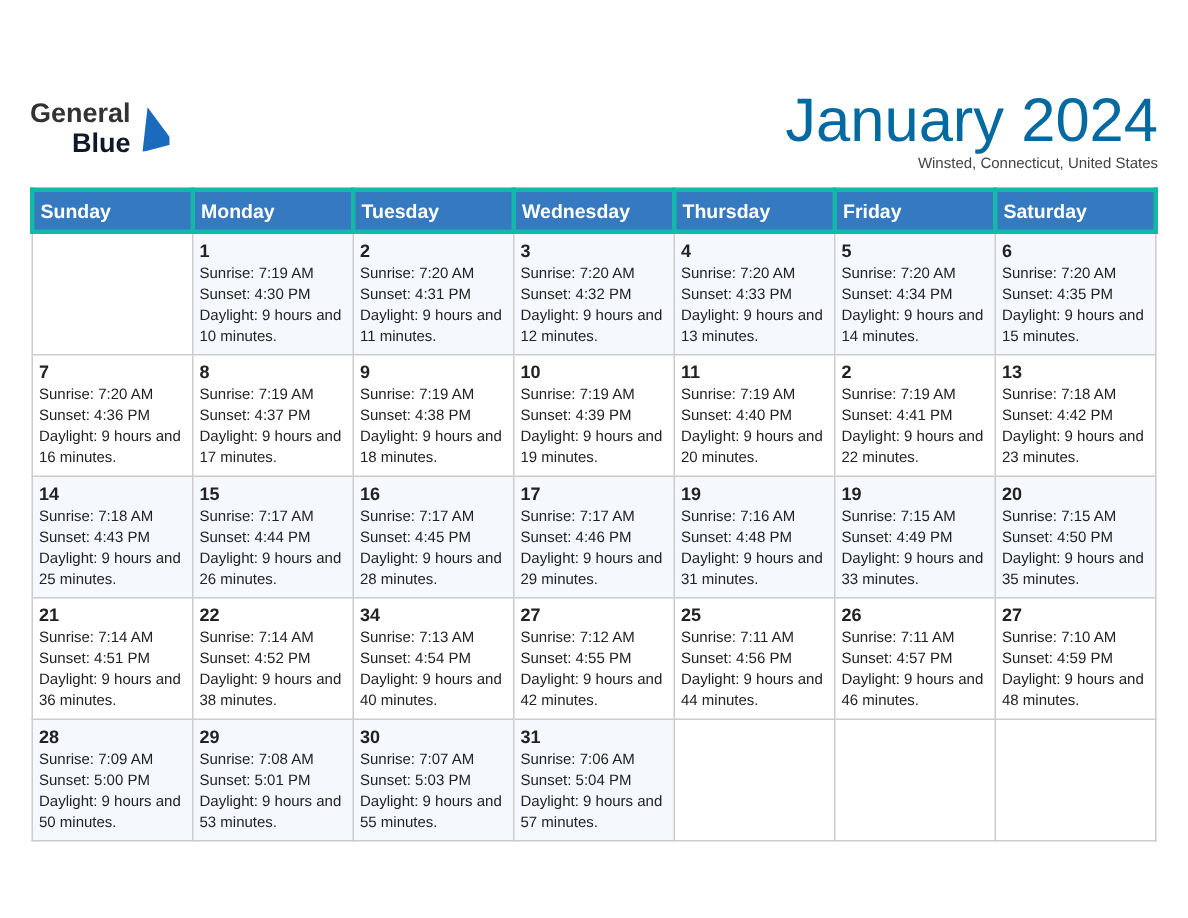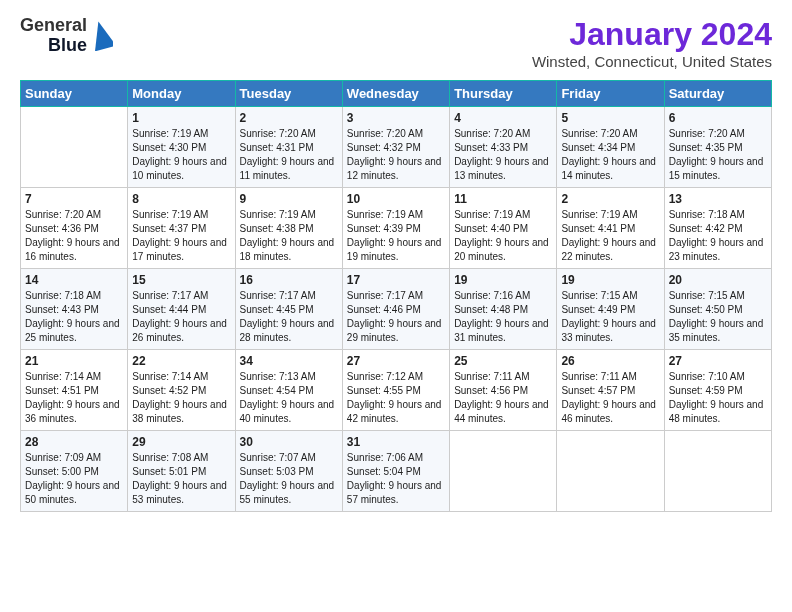--- a/index.html
+++ b/index.html
@@ -5,61 +5,62 @@
     * { box-sizing: border-box; margin: 0; padding: 0; }
     body {
       font-family: Arial, sans-serif;
       background: #fff;
       width: 792px;
       min-height: 612px;
       padding: 16px 20px;
     }
     .header {
       display: flex;
-      align-items: flex-start;
+      align-items: center;
       justify-content: space-between;
       margin-bottom: 10px;
+      margin-top: 41px;
     }
     .logo {
       display: flex;
       align-items: center;
       gap: 4px;
     }
     .logo-text {
       font-size: 18px;
       font-weight: bold;
       line-height: 1.1;
     }
     .logo-general { color: #333; }
     .logo-blue { color: #0f172a; }
     .title-block {
       text-align: right;
     }
     .month-title {
-      font-size: 32px;
-      font-weight: bold;
-      color: #6d28d9;
+      font-size: 41px;
+      font-weight: normal;
+      color: #0369a1;
     }
     .location-title {
-      font-size: 15px;
+      font-size: 10px;
       color: #444;
     }
     table {
       width: 100%;
       border-collapse: collapse;
       table-layout: fixed;
     }
     thead tr th {
       background-color: #3579c0;
       color: #fff;
       font-size: 13px;
       font-weight: bold;
       padding: 5px 4px;
       text-align: left;
-      border: 1px solid #14b8a6;
+      border: 3px solid #14b8a6;
     }
     tbody tr td {
       vertical-align: top;
       font-size: 10.5px;
       color: #222;
       padding: 4px 4px 4px 4px;
       border: 1px solid #ccc;
       height: 80px;
       background: #fff;
     }

